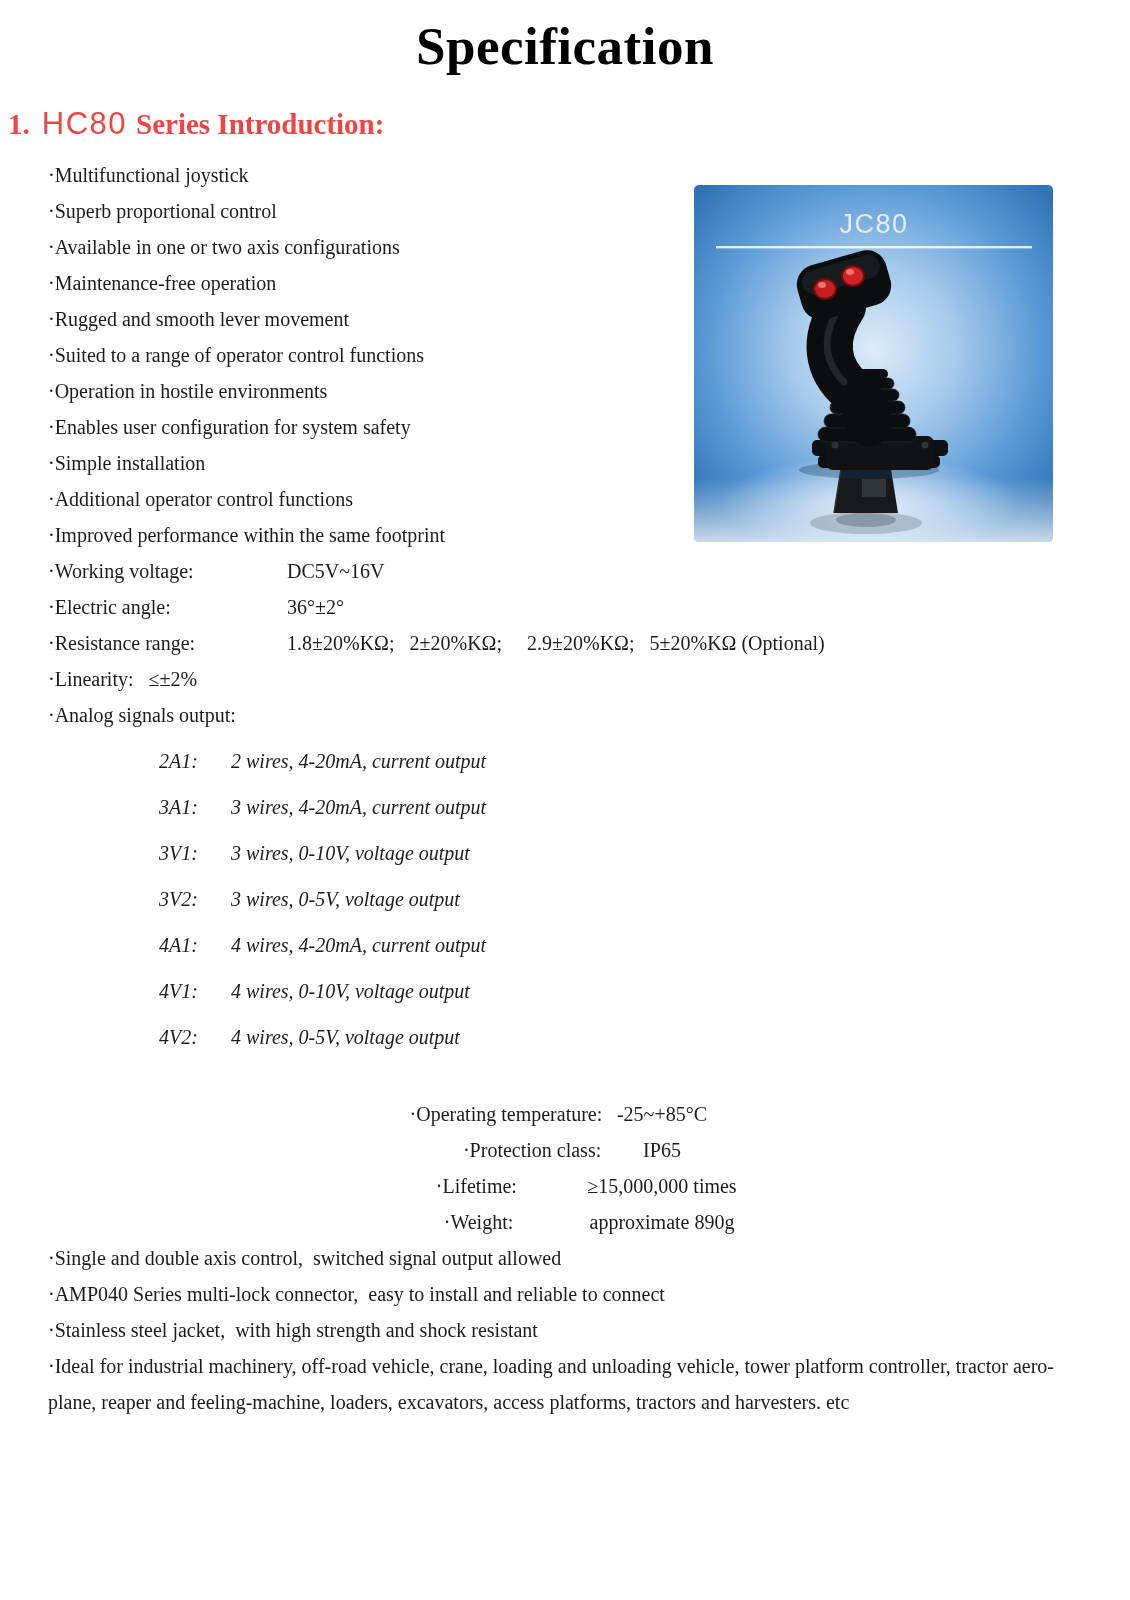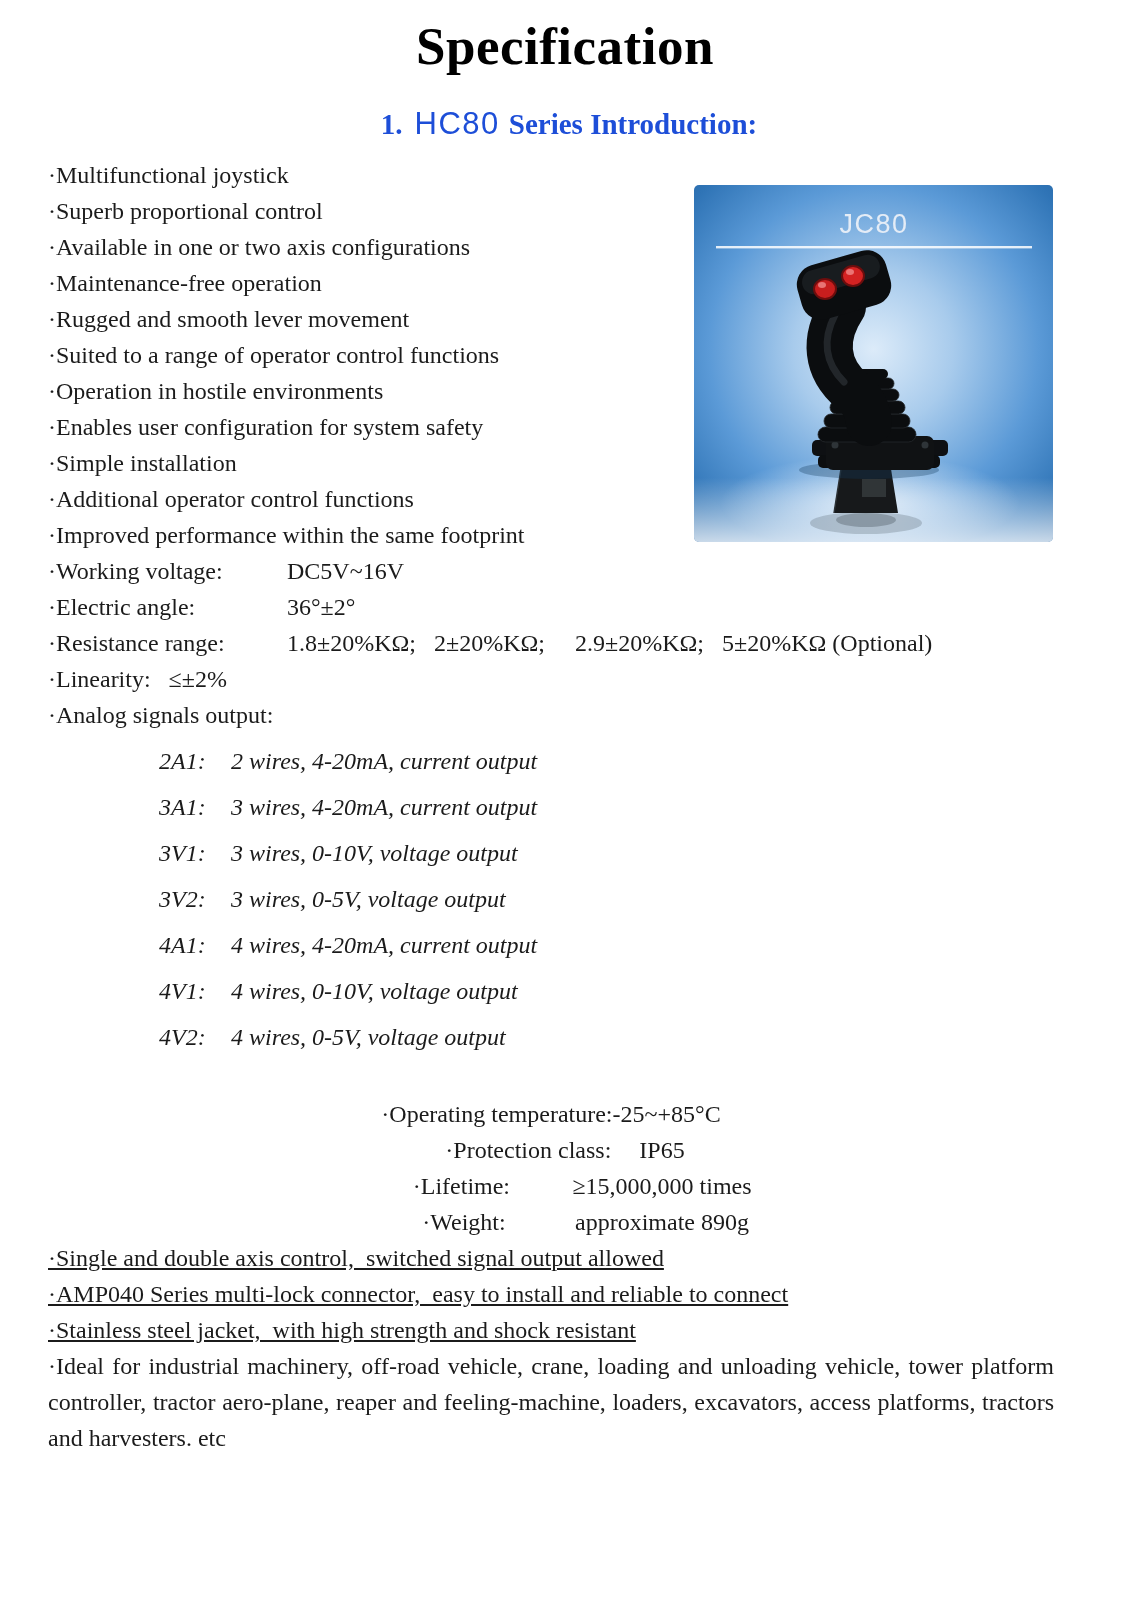--- a/index.html
+++ b/index.html
@@ -21,53 +21,52 @@
     text-align: center;
     font-size: 53px;
     font-weight: bold;
     color: #000000;
     letter-spacing: 0.5px;
   }
   .section-heading {
     margin: 30px 0 12px 8px;
     font-size: 29px;
     font-weight: bold;
-    color: #1d4ed8;
+    color: #ef4444;
     white-space: pre-wrap;
-    text-align: center;
   }
   .section-heading .num { margin-right: 12px; }
   .section-heading .model {
     font-family: "Liberation Sans", "DejaVu Sans", sans-serif;
     font-weight: 400;
     font-size: 31px;
     letter-spacing: 1.5px;
     margin-right: 9px;
   }
   .content {
     position: relative;
     margin: 15px 0 0 48px;
     width: 1006px;
-    font-size: 24px;
+    font-size: 20px;
     line-height: 36px;
   }
   .line { white-space: pre-wrap; }
   .kv1 .label { display: inline-block; min-width: 239px; white-space: pre-wrap; }
   .kv2 .label { display: inline-block; min-width: 222px; white-space: pre-wrap; }
   .kv .value { white-space: pre-wrap; }
   .analog-block {
     margin-left: 111px;
     line-height: 46px;
     margin-top: 5px;
     font-style: italic;
   }
   .analog-row .code { display: inline-block; min-width: 72px; }
   .specs2-block { margin-top: 36px; text-align: center; }
   .notes p { margin: 0; }
-  .notes p.pre { white-space: pre-wrap; text-decoration: underline; }
+  .notes p.pre { white-space: pre-wrap; }
   .notes p.just { text-align: justify; }
   .product-panel {
     position: absolute;
     left: 678px;
     top: 185px;
     width: 359px;
     height: 357px;
     padding-left: 16px;
   }
 </style>

